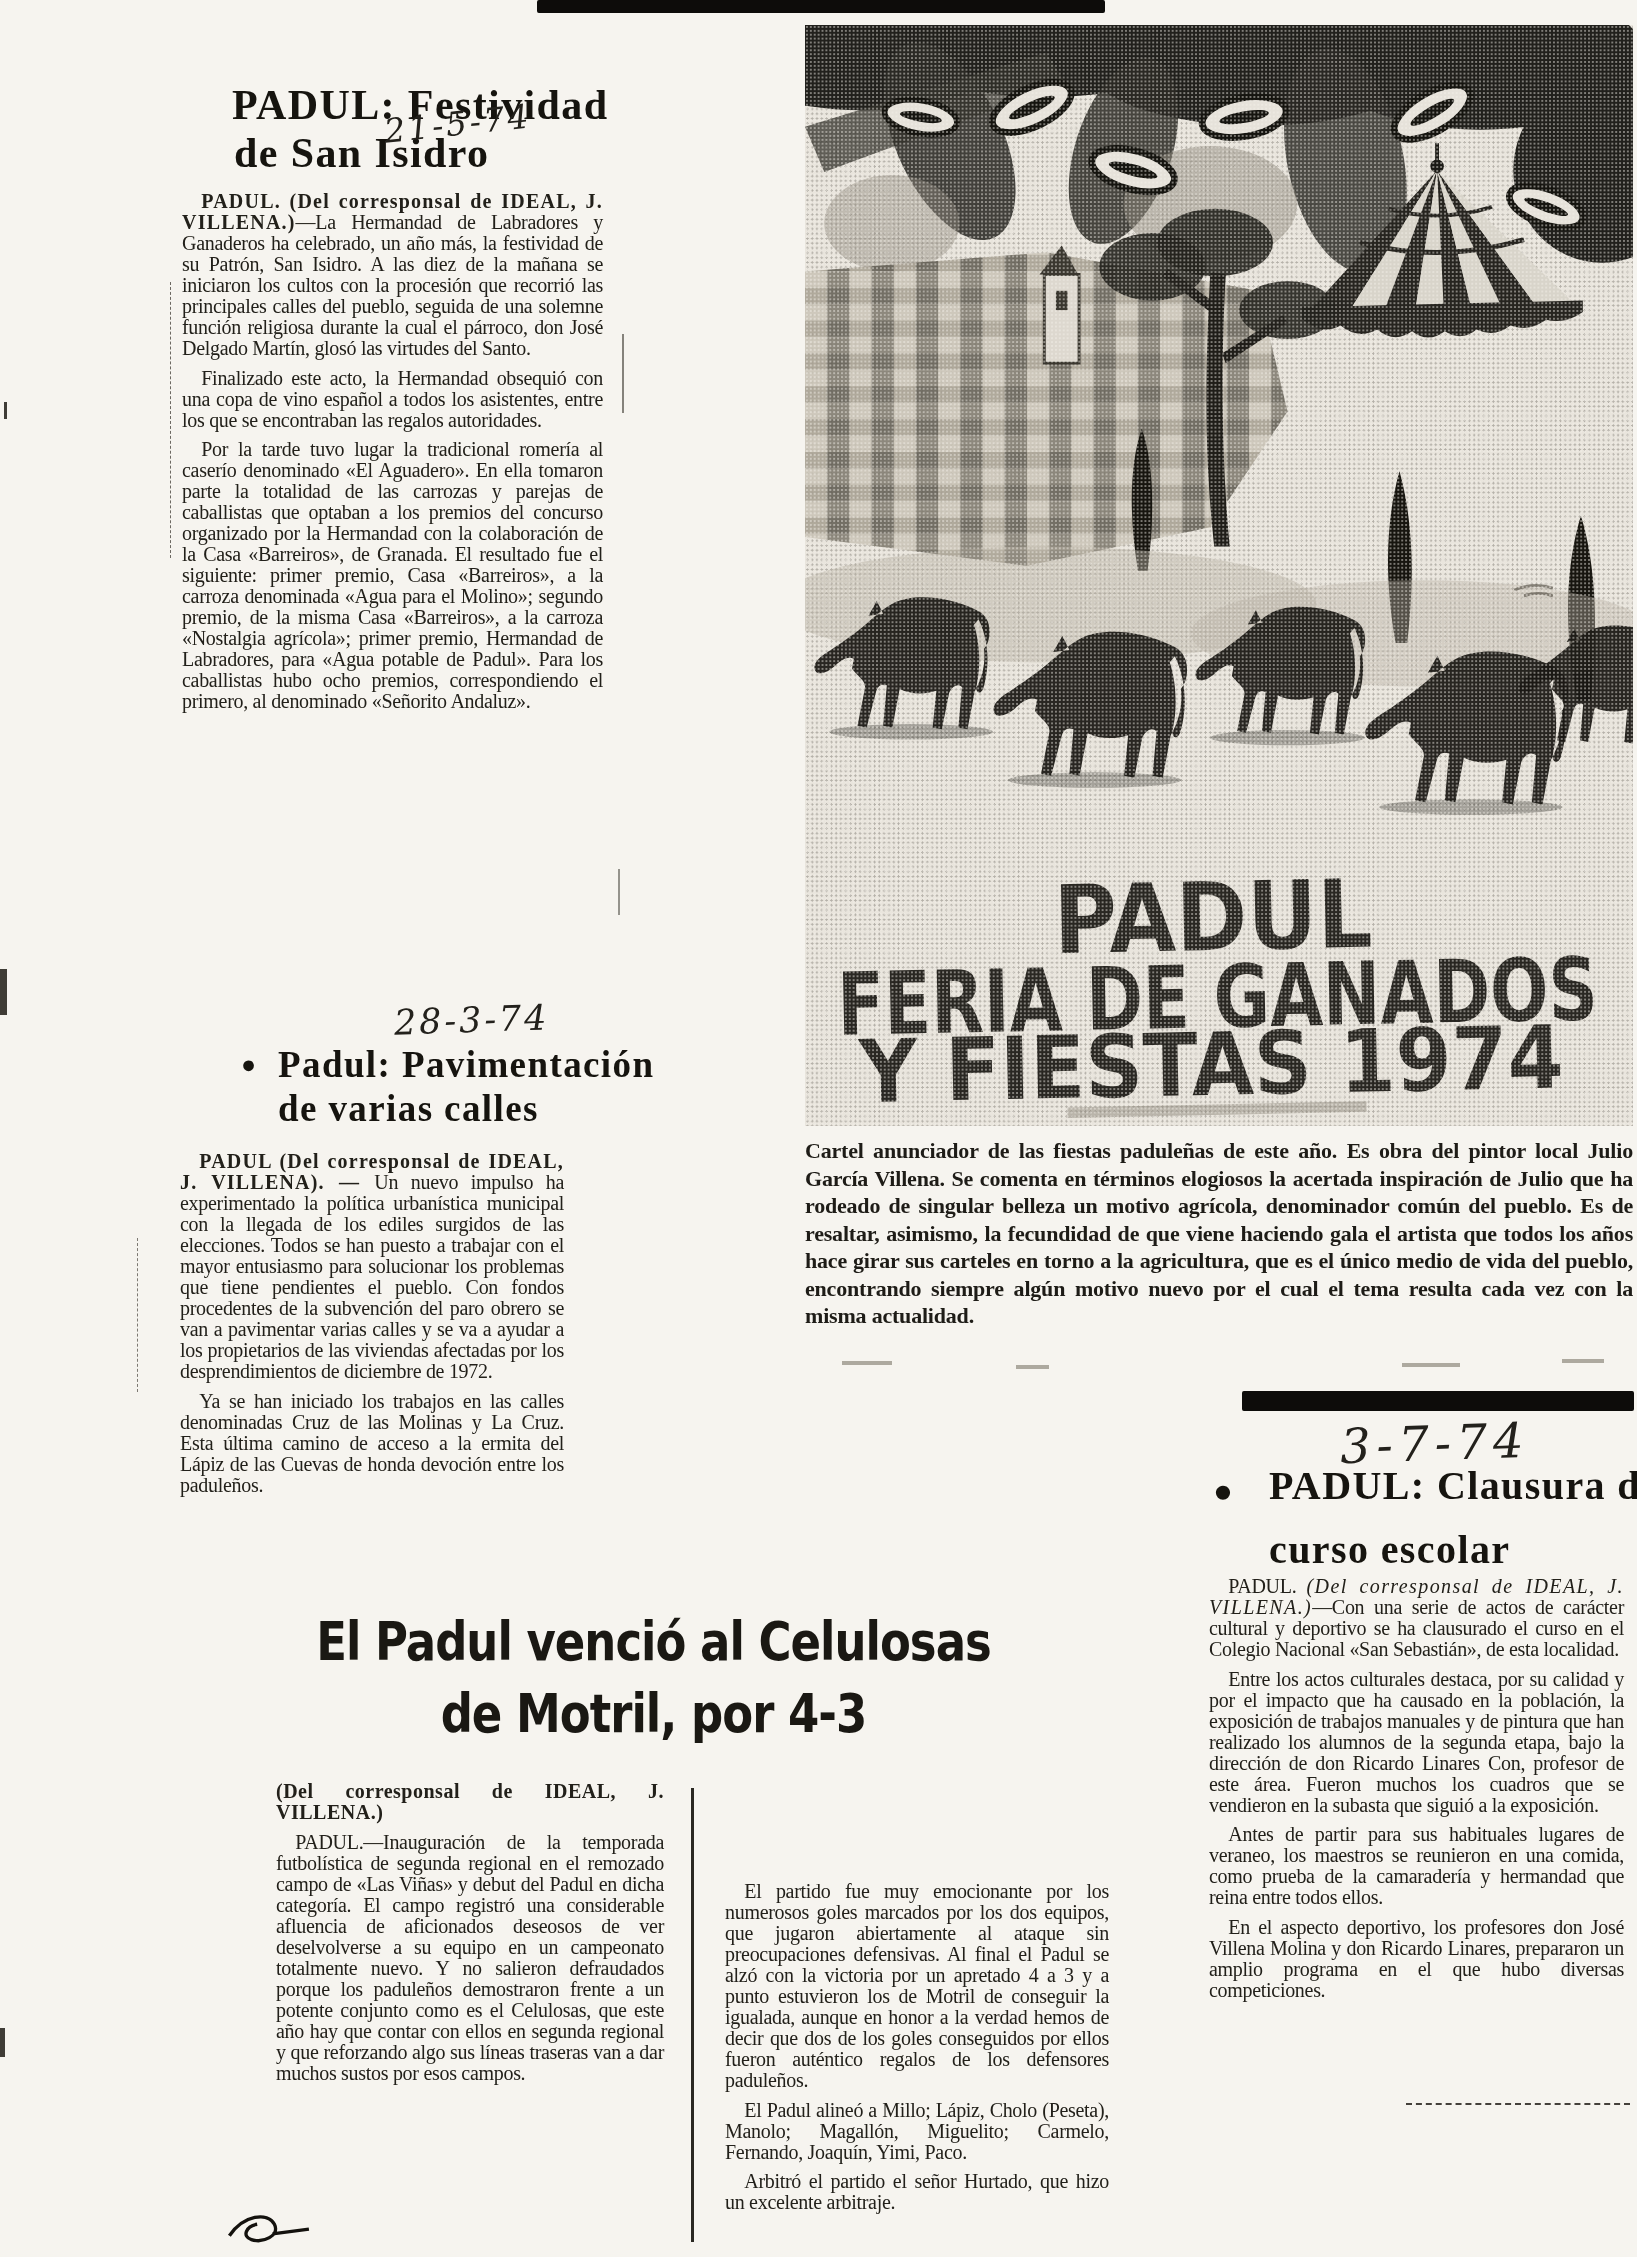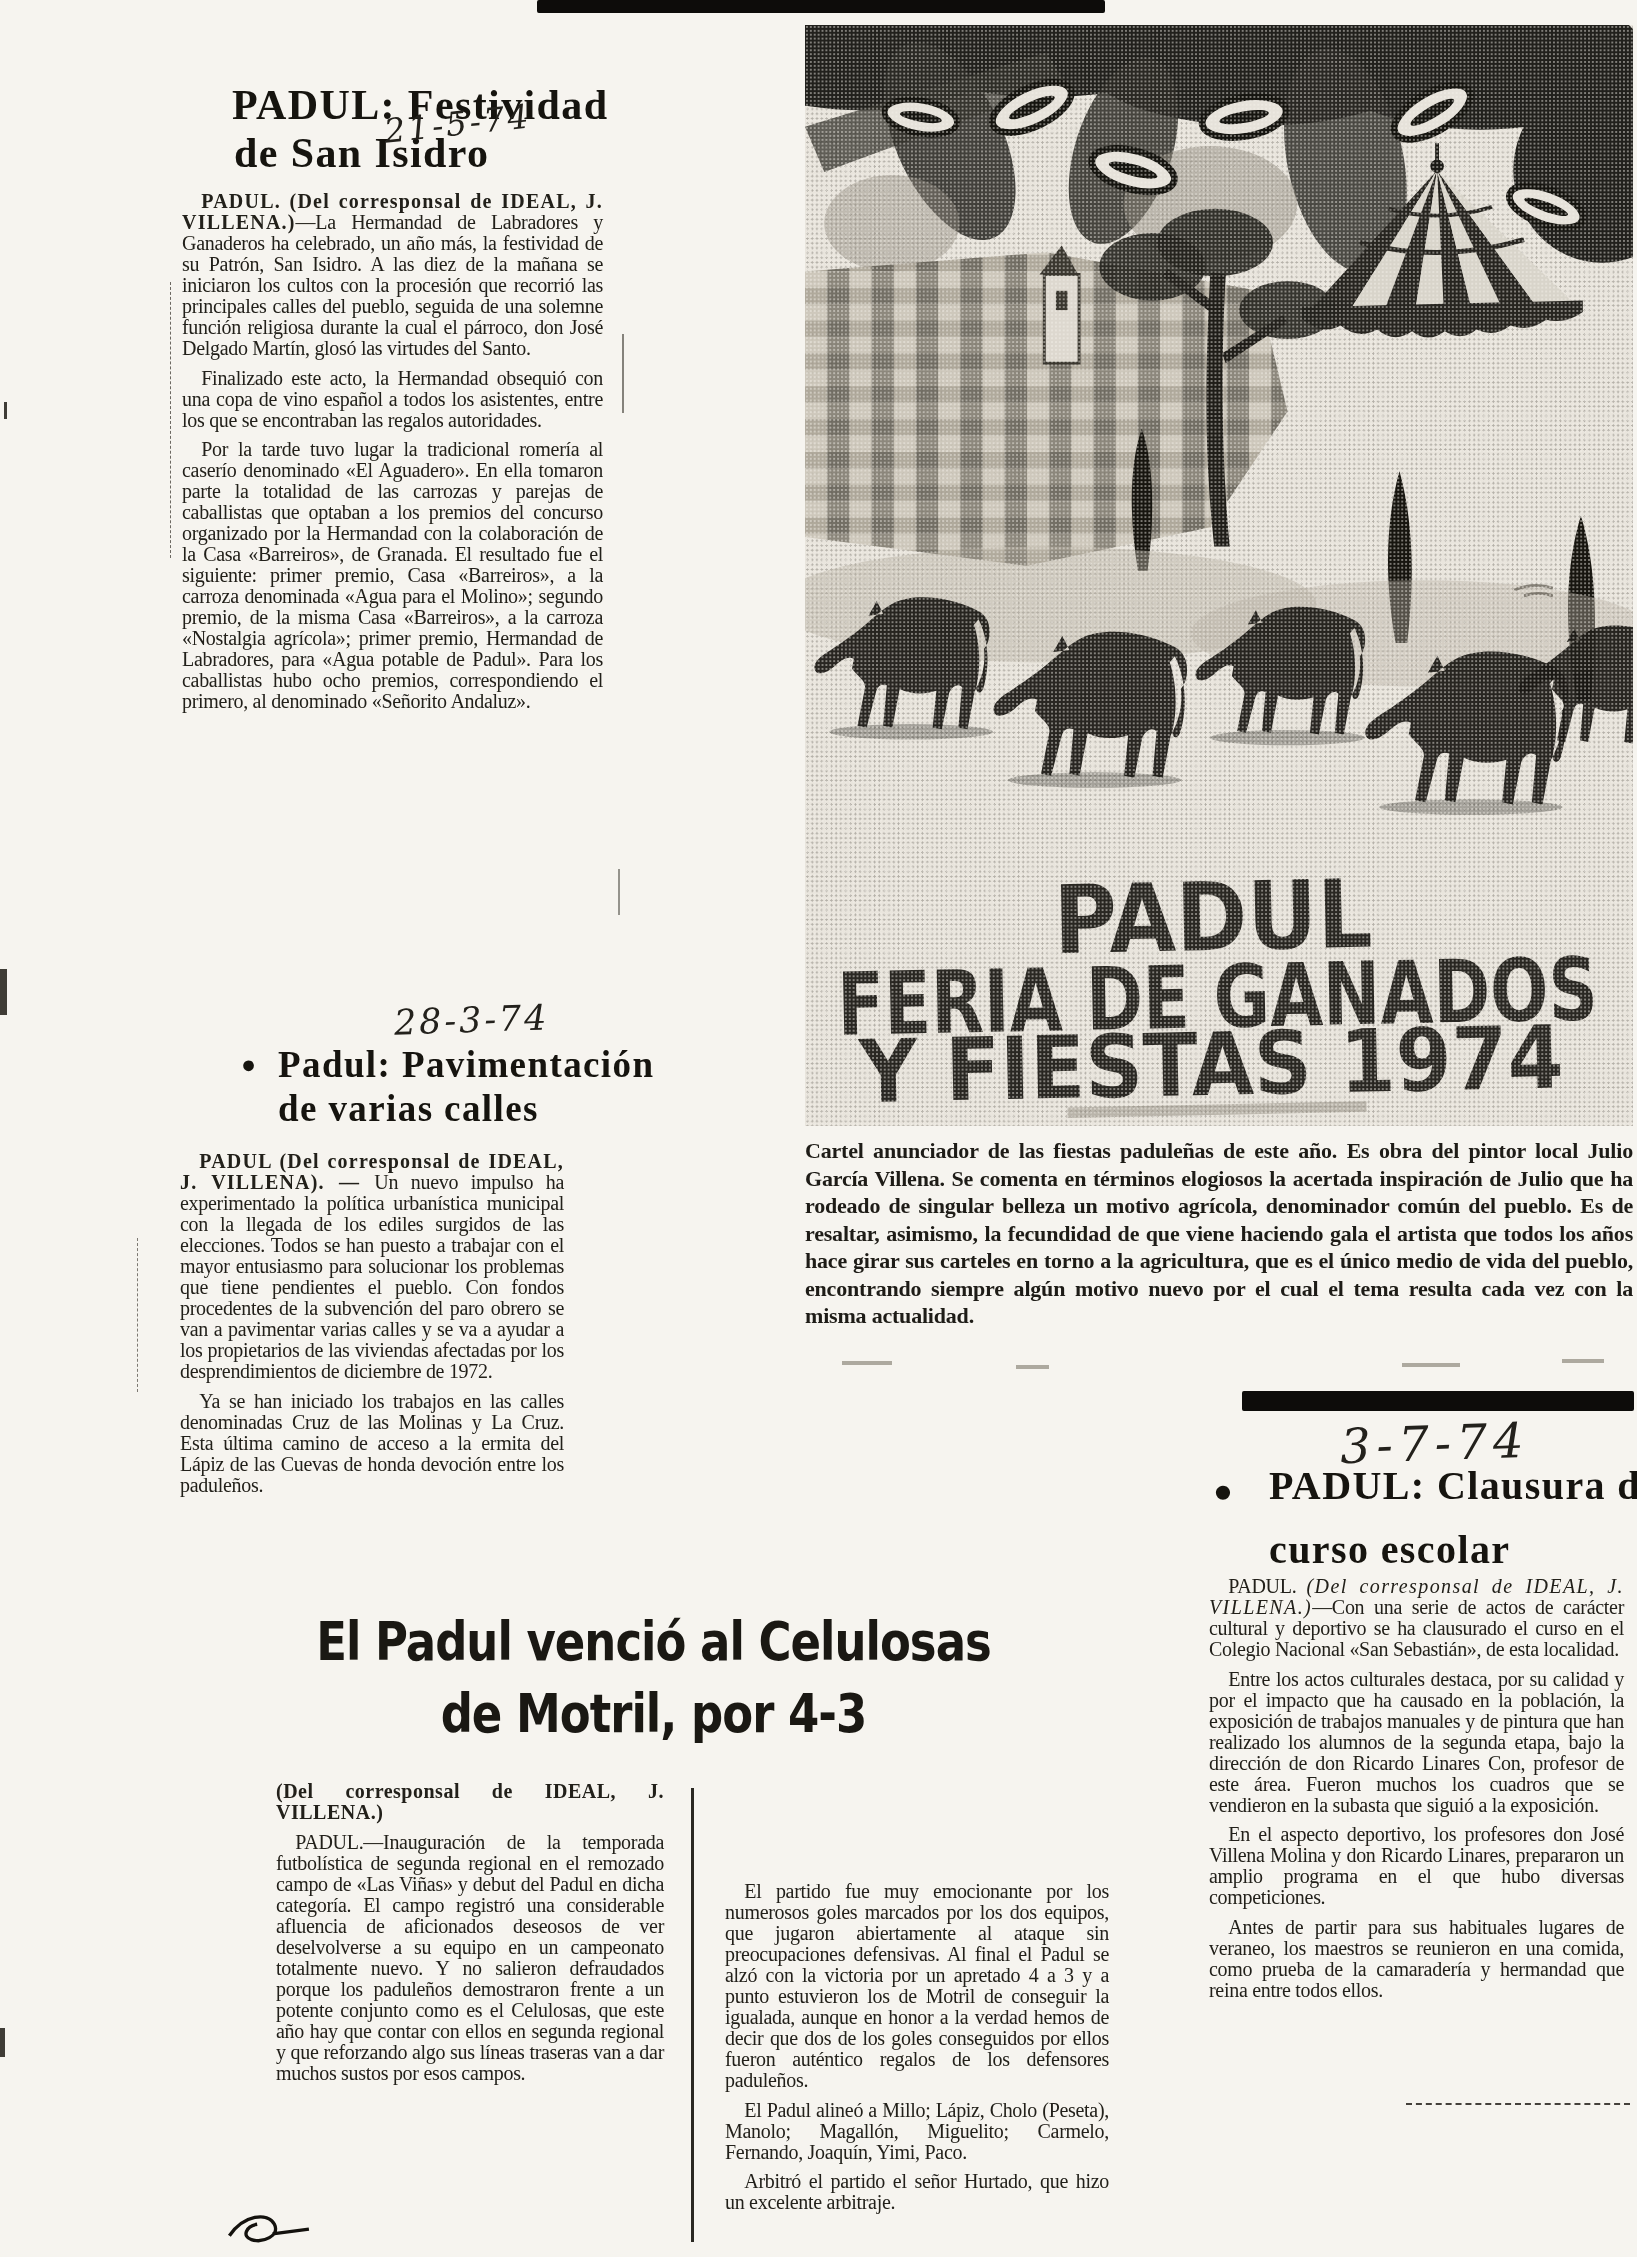--- a/index.html
+++ b/index.html
@@ -224,21 +224,21 @@
 
 <div class="abs black-bar" style="left:1242px;top:1391px;width:392px;height:20px;"></div>
 <div class="abs hw" style="left:1340px;top:1415px;font-size:48px;letter-spacing:5.8px;transform:rotate(-2deg);">3-7-74</div>
 <div class="abs bullet" style="left:1213px;top:1475px;font-size:33px;">●</div>
 <div class="abs headline hl-3" style="left:1269px;top:1462px;">PADUL: Clausura del</div>
 <div class="abs headline hl-3" style="left:1269px;top:1526px;">curso escolar</div>
 
 <div class="abs body-col" style="left:1209px;top:1576px;width:415px;">
   <p><span>PADUL. </span><span class="byline-italic">(Del corresponsal de IDEAL, J. VILLENA.)</span><span>—Con una serie de actos de carácter cultural y deportivo se ha clausurado el curso en el Colegio Nacional «San Sebastián», de esta localidad.</span></p>
   <p>Entre los actos culturales destaca, por su calidad y por el impacto que ha causado en la población, la exposición de trabajos manuales y de pintura que han realizado los alumnos de la segunda etapa, bajo la dirección de don Ricardo Linares Con, profesor de este área. Fueron muchos los cuadros que se vendieron en la subasta que siguió a la exposición.</p>
+  <p>Antes de partir para sus habituales lugares de veraneo, los maestros se reunieron en una comida, como prueba de la camaradería y hermandad que reina entre todos ellos.</p>
   <p>En el aspecto deportivo, los profesores don José Villena Molina y don Ricardo Linares, prepararon un amplio programa en el que hubo diversas competiciones.</p>
-  <p>Antes de partir para sus habituales lugares de veraneo, los maestros se reunieron en una comida, como prueba de la camaradería y hermandad que reina entre todos ellos.</p>
 </div>
 <div class="abs bottom-dashed" style="left:1406px;top:2103px;"></div>
 
 <svg class="abs" style="left:224px;top:2207px;" width="97" height="46" viewBox="0 0 100 48" xmlns="http://www.w3.org/2000/svg">
   <path d="M5,30 C20,8 45,5 52,18 C58,30 40,38 28,34 C18,31 22,20 34,18 M50,28 L88,23" stroke="#14120e" stroke-width="3.5" fill="none"></path>
 </svg>
 
 
 </body></html>

